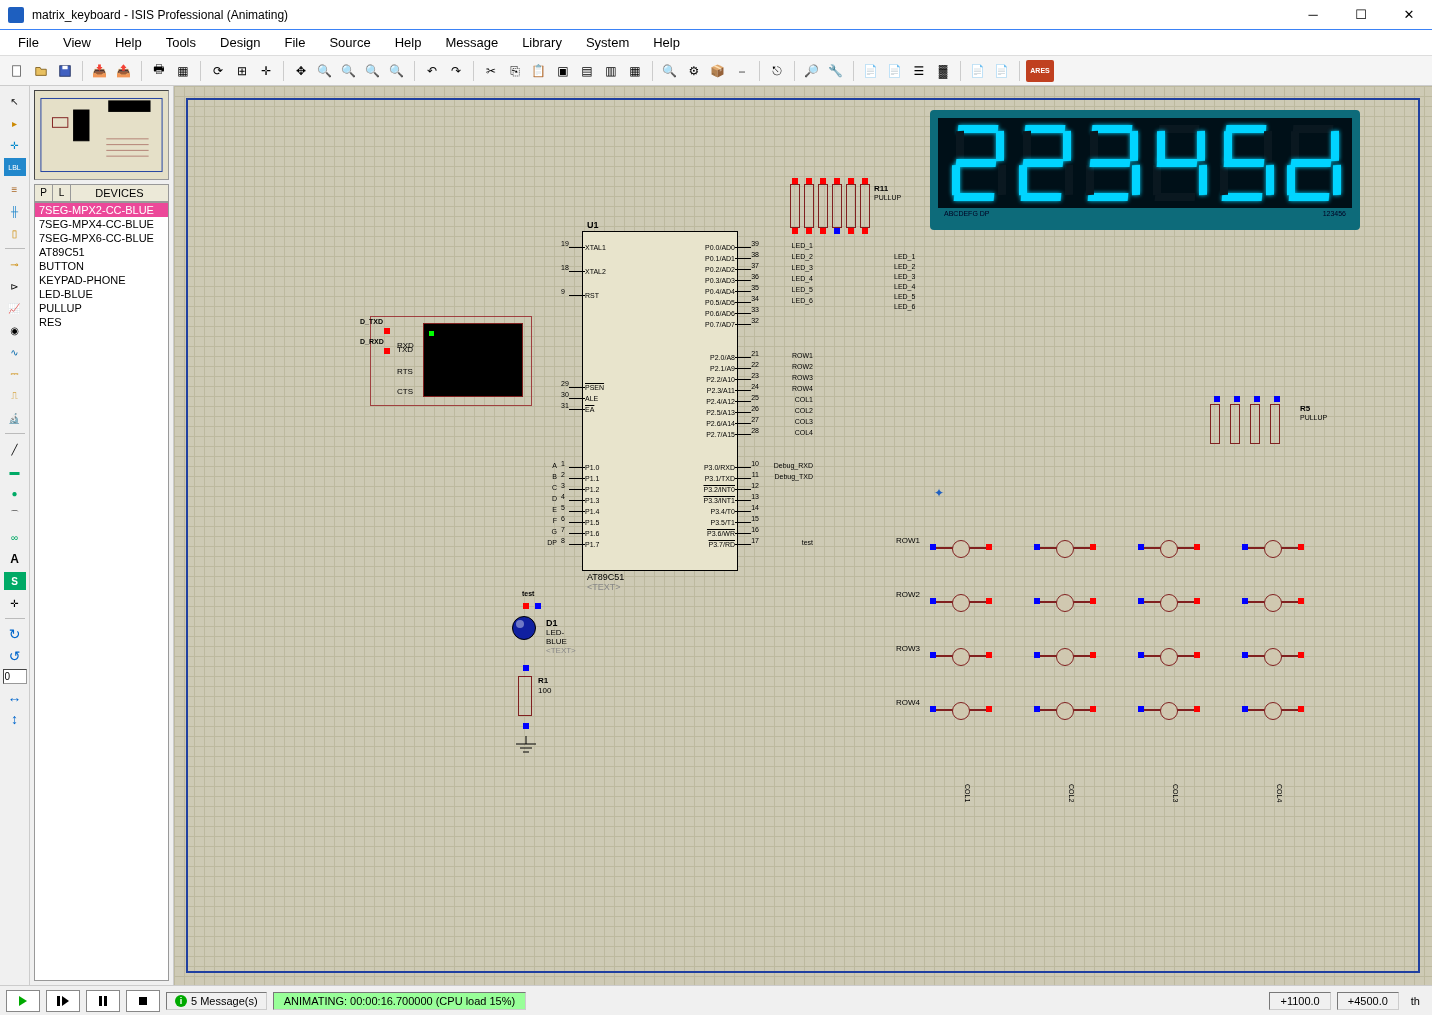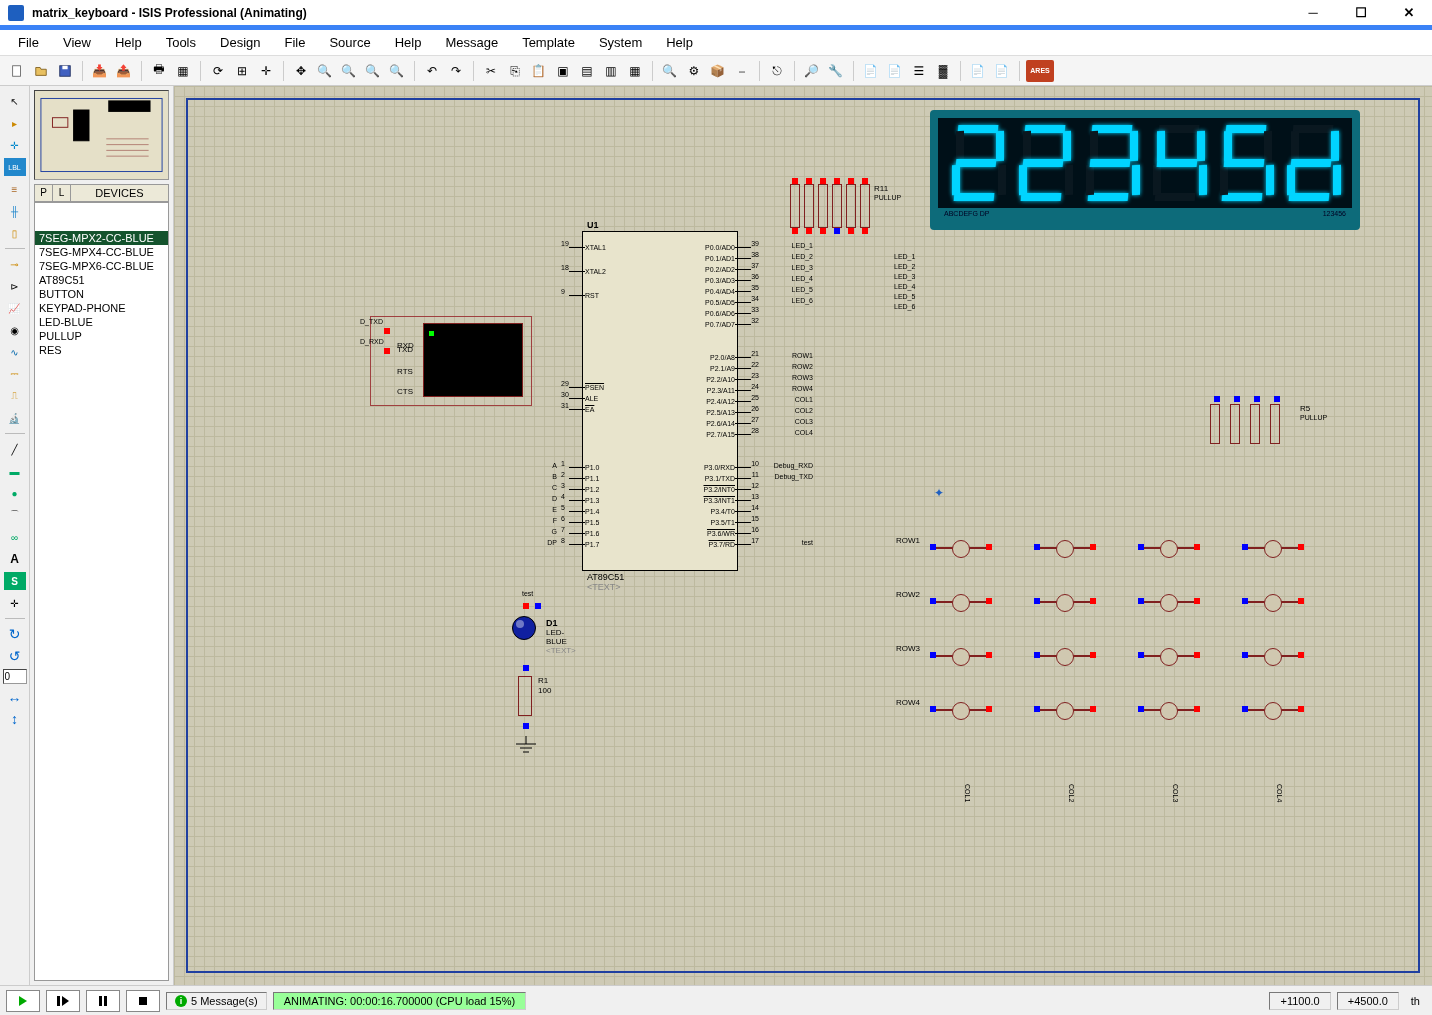--- a/index.html
+++ b/index.html
@@ -1,19 +1,19 @@
 <!DOCTYPE html>
 <html><head>
 <meta charset="utf-8">
 <style>
 * { box-sizing: border-box; margin: 0; padding: 0; font-family: "Segoe UI", Tahoma, sans-serif; }
 body { width: 1432px; height: 1015px; background: #f0f0f0; overflow: hidden; font-size: 12px; }
 
 
-.titlebar { height: 30px; background: #fff; display: flex; align-items: center; padding: 0 8px; border-bottom: 5px solid #3b82f6; font-weight: bold; }
+.titlebar { height: 30px; background: #fff; display: flex; align-items: center; padding: 0 8px; border-bottom: 1px solid #3b82f6; }
 .titlebar .app-icon { width: 16px; height: 16px; background: #1e5fbf; margin-right: 8px; border-radius: 2px; }
 .titlebar .title { flex: 1; font-size: 12px; color: #000; }
 .titlebar .win-btns { display: flex; gap: 18px; }
 .titlebar .win-btn { width: 30px; height: 20px; display: flex; align-items: center; justify-content: center; cursor: pointer; font-size: 13px; }
 
 
 .menubar { height: 26px; background: #fff; display: flex; align-items: center; padding: 0 6px; gap: 0; border-bottom: 1px solid #ddd; }
 .menubar .menu-item { padding: 4px 12px; cursor: pointer; font-size: 13px; }
 
 
@@ -32,21 +32,21 @@
 
 
 .sidepanel { width: 144px; background: #f0f0f0; border-right: 1px solid #ccc; display: flex; flex-direction: column; }
 .preview { height: 90px; margin: 4px; border: 1px inset #999; background: #e5e0c8; position: relative; }
 .preview-content { position:absolute; inset:4px; background:#e5e0c8; }
 .device-header { height: 18px; display: flex; border: 1px solid #999; margin: 0 4px; }
 .device-header .dh-btn { width: 18px; border-right: 1px solid #999; background:#ece9d8; text-align:center; font-size:10px; line-height:16px; cursor:pointer;}
 .device-header .dh-label { flex:1; background:#ece9d8; text-align:center; font-size:11px; line-height:16px; }
 .device-list { flex:1; margin: 0 4px 4px 4px; border: 1px solid #999; background:#fff; overflow:auto; }
 .device-list .dev-item { padding: 1px 4px; font-size: 11px; cursor:pointer; white-space:nowrap; }
-.device-list .dev-item.selected { background:#14532d; color:#fff;margin-top:28px; }
+.device-list .dev-item.selected { background:#ec4899; color:#fff; }
 
 
 .canvas-wrap { flex:1; background:#cecab5; position:relative; overflow:hidden; }
 .canvas-wrap::before {
   content:''; position:absolute; inset:0;
   background-image:
     linear-gradient(#bdb99f 1px, transparent 1px),
     linear-gradient(90deg, #bdb99f 1px, transparent 1px);
   background-size: 10px 10px;
 }
@@ -87,21 +87,21 @@
 .vterm .pin-lbl { position:absolute; font-size:8px; left:26px; }
 
 
 .led-comp { position:absolute; left:338px; top:530px; }
 .led-circle { width:24px; height:24px; border-radius:50%; background:#1020a0; border:1px solid #000; position:relative; }
 .led-circle::after{content:'';position:absolute;left:3px;top:3px;width:8px;height:8px;border-radius:50%;background:rgba(255,255,255,0.4);}
 .led-label { position:absolute; left:34px; top:2px; font-size:9px; font-weight:bold; }
 .led-sub { position:absolute; left:34px; top:12px; font-size:8px; }
 
 
-.net-label { position:absolute; font-size:8px; font-weight:normal; }
+.net-label { position:absolute; font-size:8px; font-weight:bold; }
 .probe-red { width:6px; height:6px; background:#f00; display:inline-block; margin:1px;}
 .probe-blue { width:6px; height:6px; background:#00f; display:inline-block; margin:1px;}
 
 
 .keypad { position:absolute; left:760px; top:450px; width:400px; height:260px; }
 .keypad .krow { display:flex; gap:50px; margin-bottom:28px; }
 .kswitch { width:54px; height:26px; position:relative; cursor:pointer; }
 .kswitch::before { content:''; position:absolute; left:0; right:0; top:11px; height:2px; background:#802020; }
 .kswitch .btn { position:absolute; left:18px; top:4px; width:18px; height:18px; border:1px solid #802020; border-radius:50%; background:#d0c8b0; }
 .kswitch .p1 { position:absolute; left:-4px; top:8px; width:6px; height:6px; background:#00f;}
@@ -141,21 +141,21 @@
 <div class="menubar">
   <div class="menu-item">File</div>
   <div class="menu-item">View</div>
   <div class="menu-item">Help</div>
   <div class="menu-item">Tools</div>
   <div class="menu-item">Design</div>
   <div class="menu-item">File</div>
   <div class="menu-item">Source</div>
   <div class="menu-item">Help</div>
   <div class="menu-item">Message</div>
-  <div class="menu-item">Template</div>
+  <div class="menu-item">Library</div>
   <div class="menu-item">System</div>
   <div class="menu-item">Help</div>
 </div>
 
 <div class="toolbar">
   <div class="tb-btn">
       <svg class="tb-icon" viewBox="0 0 16 16">
         <rect x="3" y="2" width="9" height="12" fill="#fff" stroke="#666"></rect>
       </svg>
     </div>

